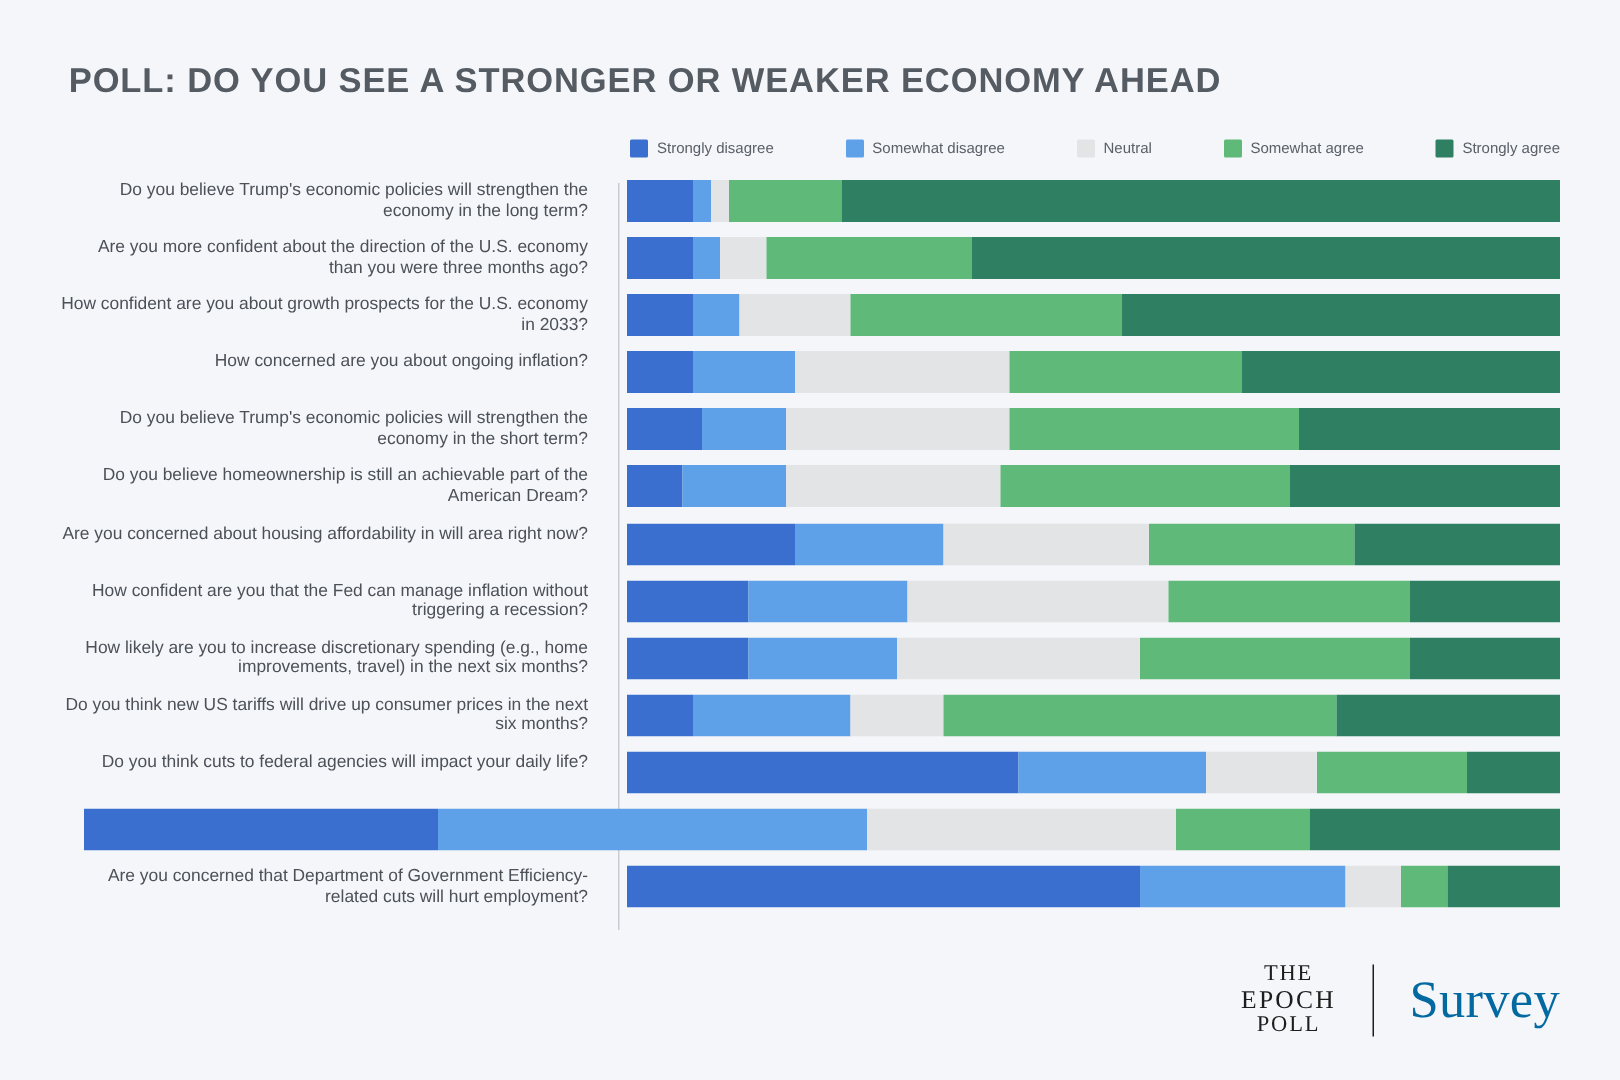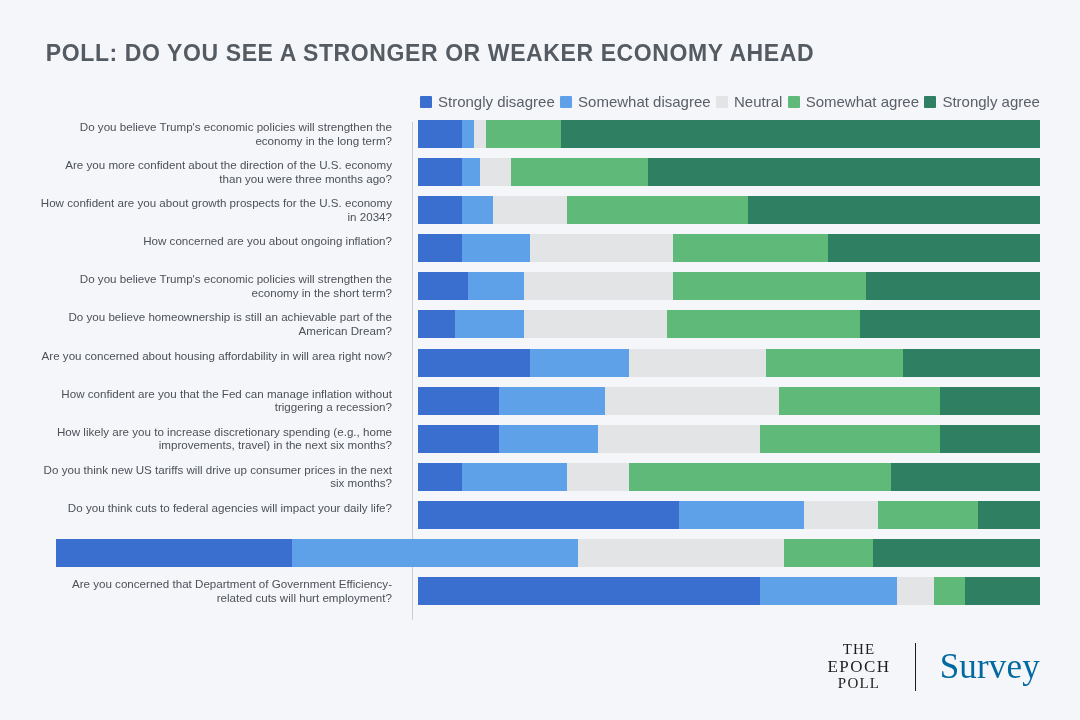--- a/index.html
+++ b/index.html
@@ -46,21 +46,21 @@
     align-items: center;
     gap: 6px;
   }
   .legend-swatch {
     width: 12px;
     height: 12px;
     border-radius: 1px;
     display: block;
   }
   .legend-label {
-    font-size: 15px;
+    font-size: 10px;
     color: #5a6068;
     white-space: nowrap;
   }
   .plot {
     position: absolute;
     top: 120px;
     left: 40px;
     width: 1000px;
     height: 500px;
   }
@@ -181,21 +181,21 @@
           <div class="row-label">Are you more confident about the direction of the U.S. economy than you were three months ago?</div>
           <div class="row-bar">
             <div class="seg" style="background: rgb(58, 111, 208); width: 7%;"></div>
             <div class="seg" style="background: rgb(95, 161, 232); width: 3%;"></div>
             <div class="seg" style="background: rgb(226, 228, 230); width: 5%;"></div>
             <div class="seg" style="background: rgb(95, 185, 121); width: 22%;"></div>
             <div class="seg" style="background: rgb(47, 128, 98); width: 63%;"></div>
           </div>
         </div>
         <div class="row">
-          <div class="row-label">How confident are you about growth prospects for the U.S. economy in 2034?</div>
+          <div class="row-label">How confident are you about growth prospects for the U.S. economy in 2033?</div>
           <div class="row-bar">
             <div class="seg" style="background: rgb(58, 111, 208); width: 7%;"></div>
             <div class="seg" style="background: rgb(95, 161, 232); width: 5%;"></div>
             <div class="seg" style="background: rgb(226, 228, 230); width: 12%;"></div>
             <div class="seg" style="background: rgb(95, 185, 121); width: 29%;"></div>
             <div class="seg" style="background: rgb(47, 128, 98); width: 47%;"></div>
           </div>
         </div>
         <div class="row">
           <div class="row-label">How concerned are you about ongoing inflation?</div>

